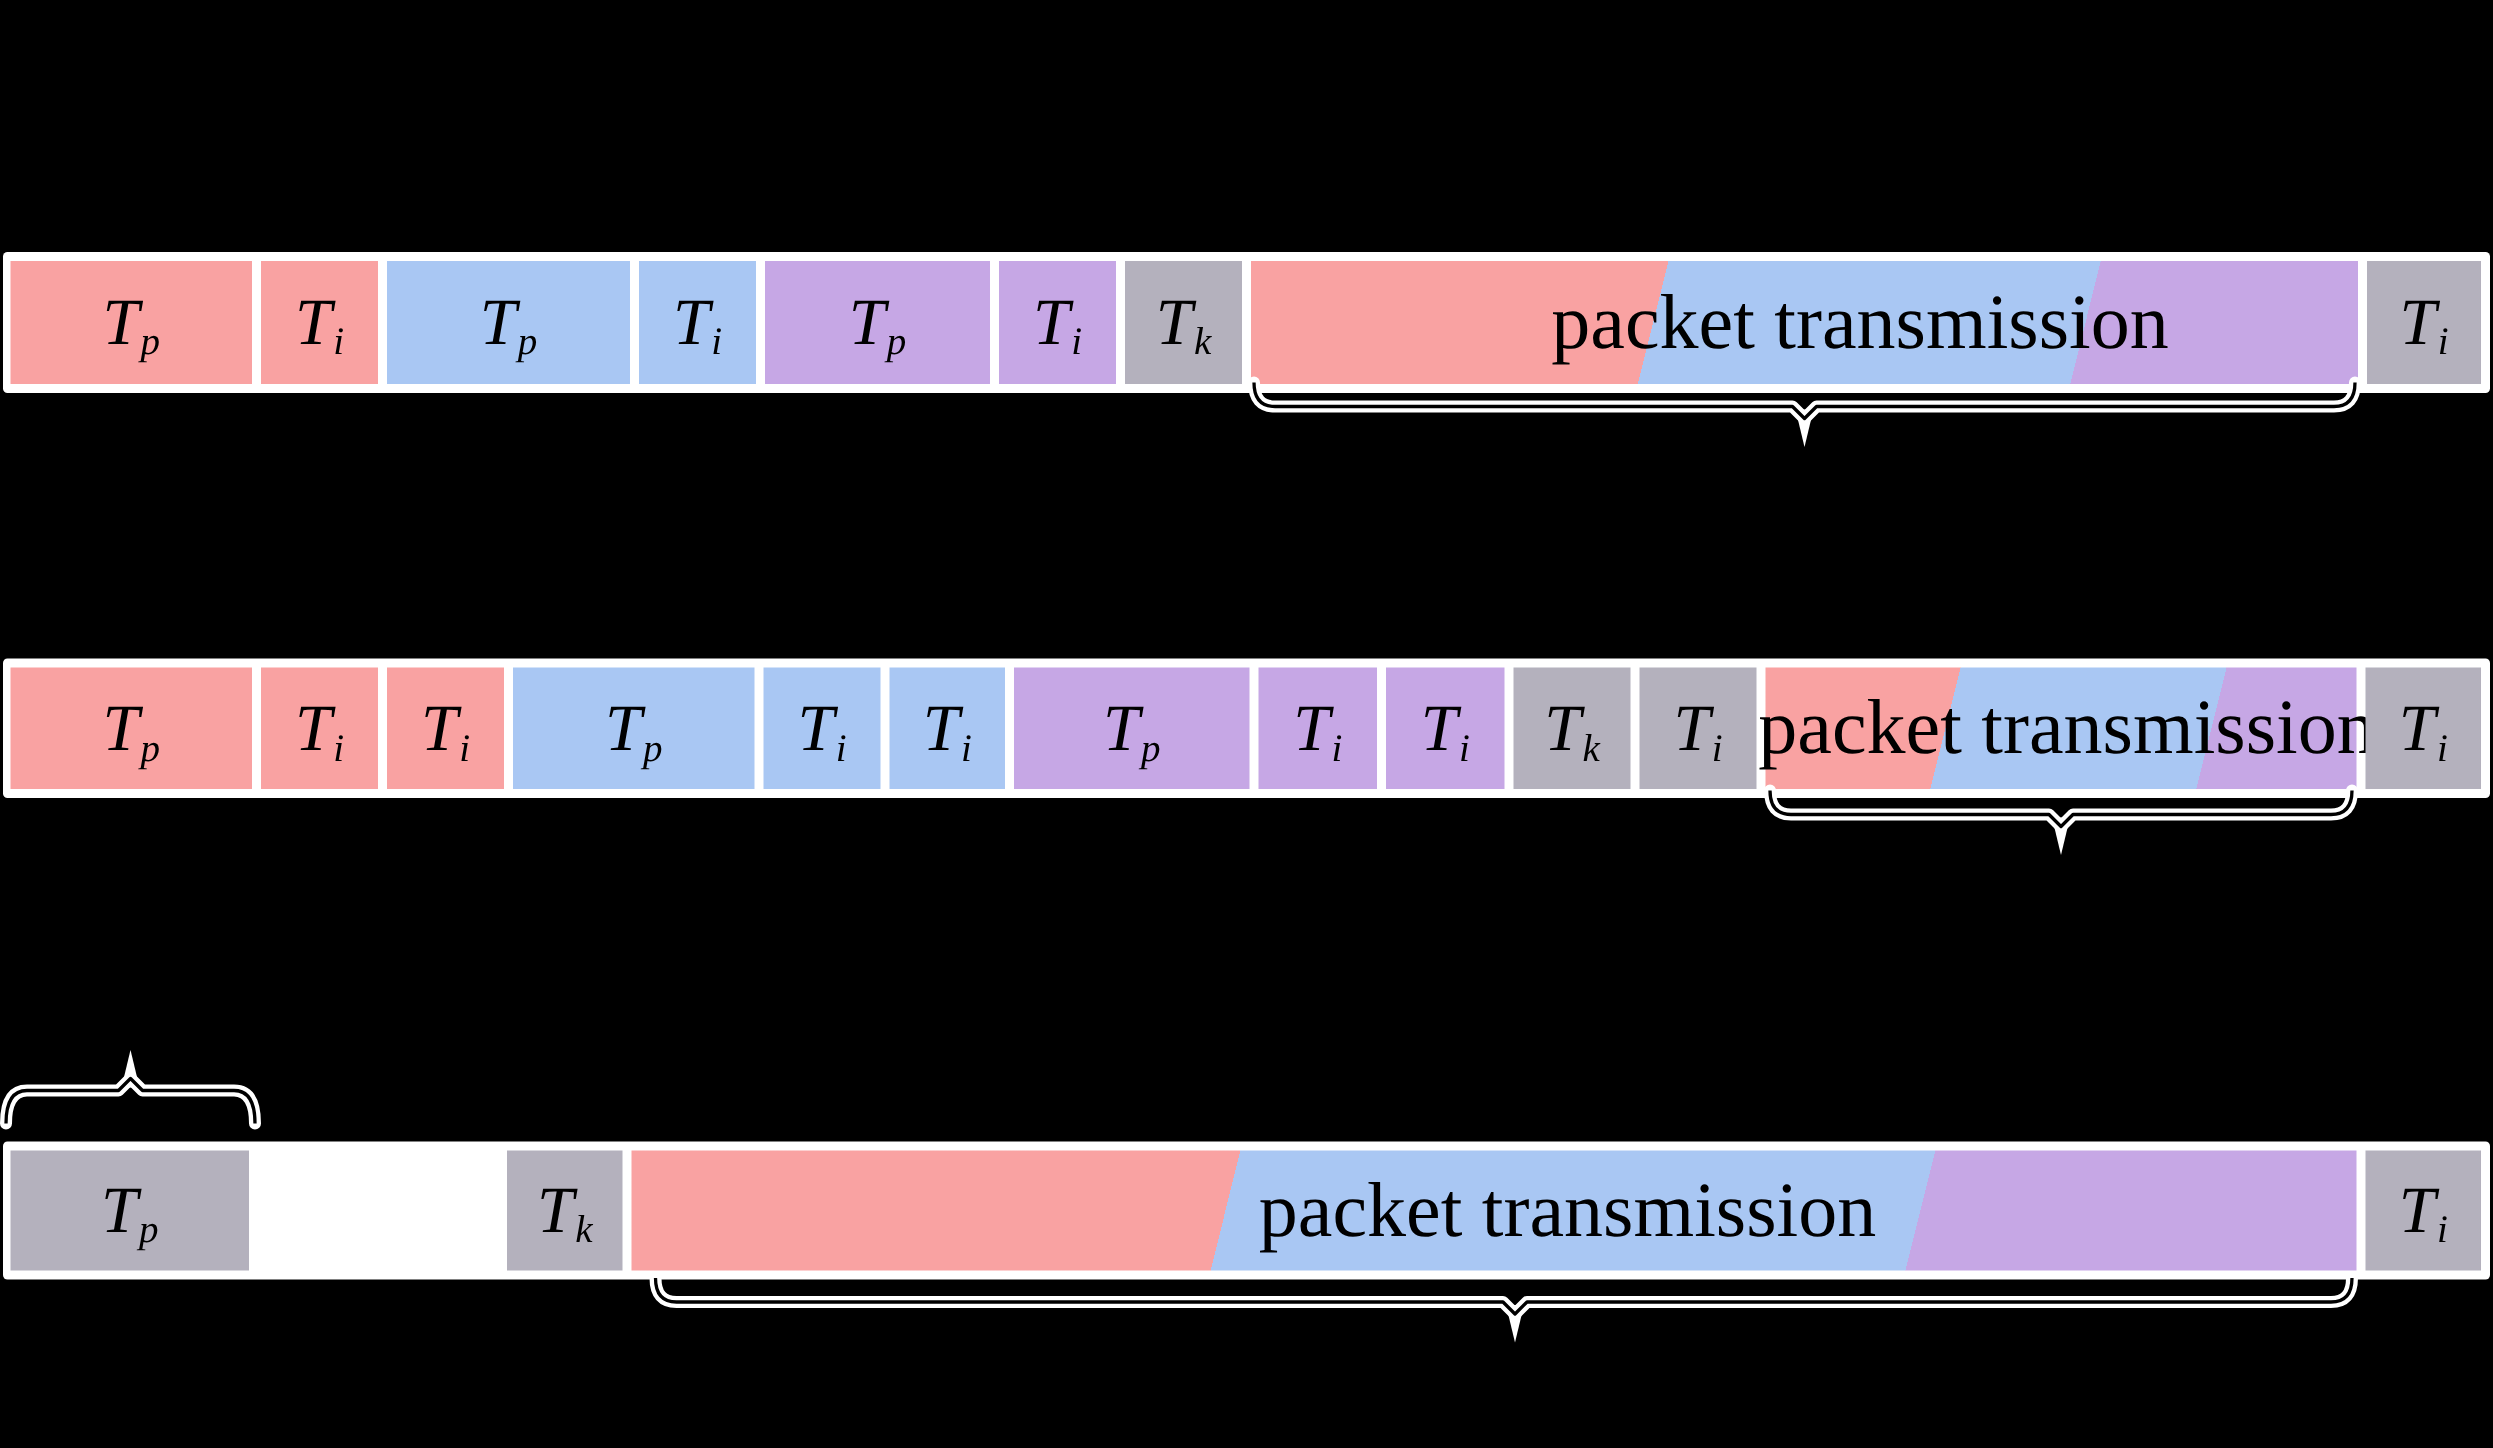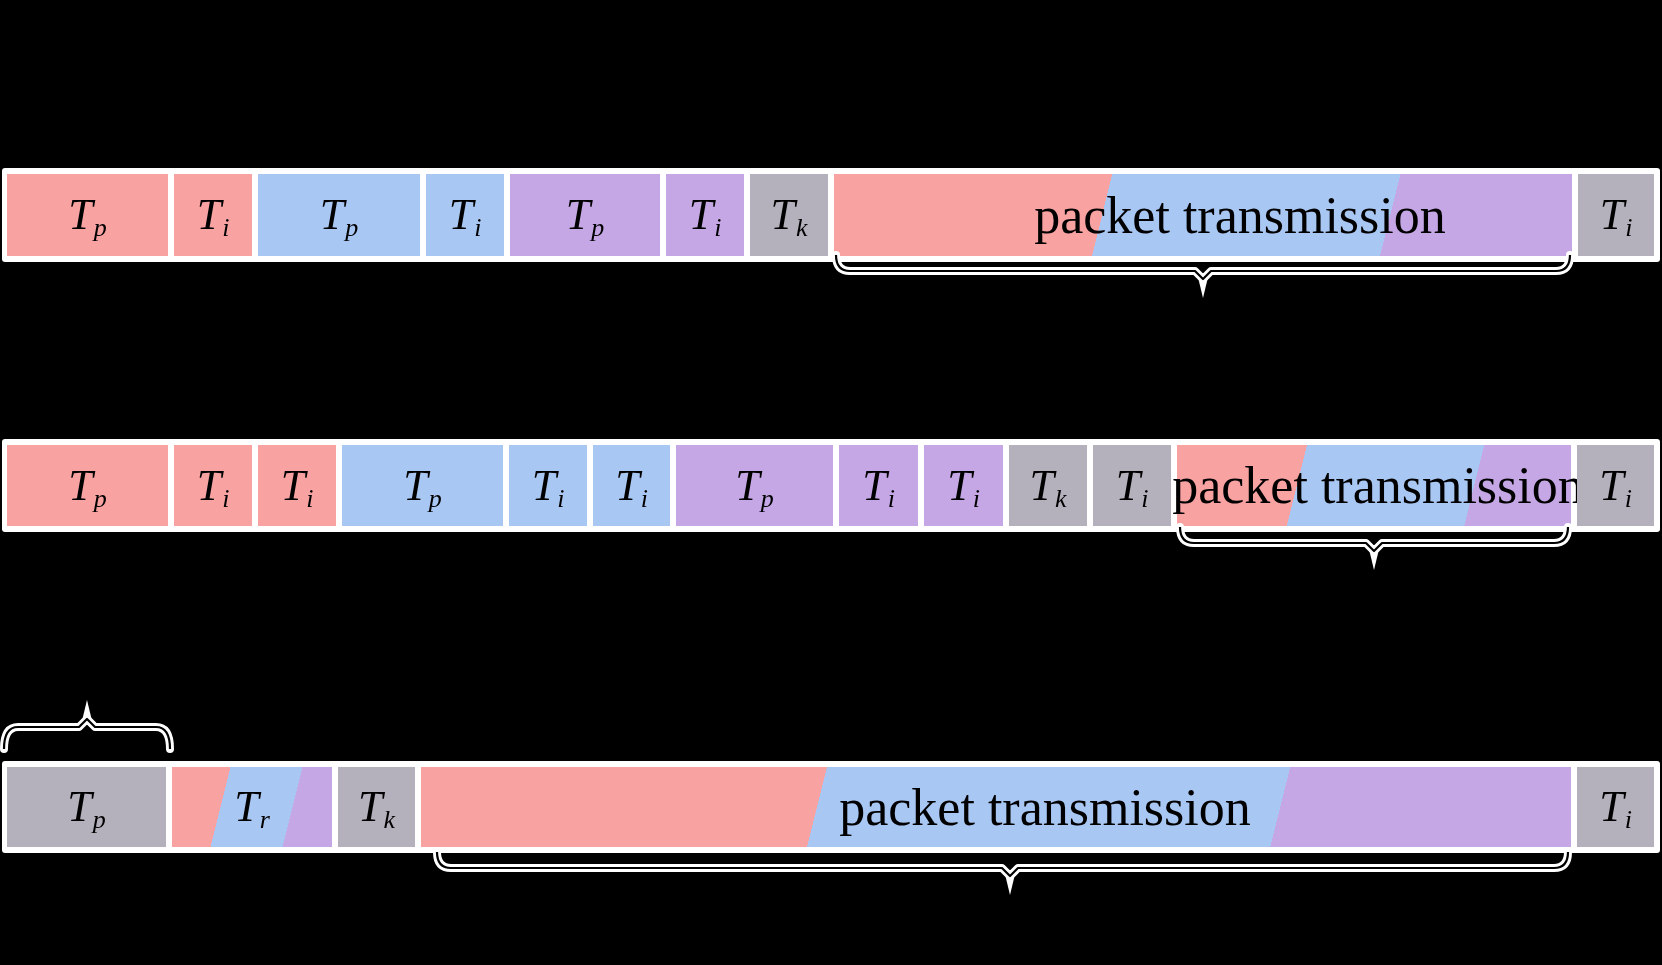--- a/index.html
+++ b/index.html
@@ -25,23 +25,20 @@
   }
   svg.overlay{position:absolute;left:0;top:0;pointer-events:none;}
 </style>
 </head>
 <body>
 
 <div id="canvas" style="width: 1662px; height: 965px; background: rgb(0, 0, 0);">
     <div class="bar" style="left: 2px; top: 761px; width: 1658px; height: 92px;">
       <div class="cell" style="left: 5px; top: 6px; height: 80px; width: 159px; background: rgb(180, 177, 189);">
         <span class="mlabel"><span>T</span><span class="sub">p</span></span>
-      </div>
-      <div class="cell" style="left: 170px; top: 6px; height: 80px; width: 160px; background: linear-gradient(104deg, rgb(249, 162, 162) 0px, rgb(249, 162, 162) 32.5%, rgb(169, 199, 243) 32.5%, rgb(169, 199, 243) 72.5%, rgb(198, 167, 229) 72.5%, rgb(198, 167, 229) 100%);">
-        <span class="mlabel"><span>T</span><span class="sub">r</span></span>
       </div>
       <div class="cell" style="left: 336px; top: 6px; height: 80px; width: 77px; background: rgb(180, 177, 189);">
         <span class="mlabel"><span>T</span><span class="sub">k</span></span>
       </div>
       <div class="cell" style="left: 419px; top: 6px; height: 80px; width: 1150px; background: linear-gradient(104deg, rgb(249, 162, 162) 0px, rgb(249, 162, 162) 34.7%, rgb(169, 199, 243) 34.7%, rgb(169, 199, 243) 74.3%, rgb(198, 167, 229) 74.3%, rgb(198, 167, 229) 100%);">
         <span class="ptlabel" style="left: 624px; color: rgb(0, 0, 0);">packet transmission</span>
       </div>
       <div class="cell" style="left: 1575px; top: 6px; height: 80px; width: 77px; background: rgb(180, 177, 189);">
         <span class="mlabel"><span>T</span><span class="sub">i</span></span>
       </div>

